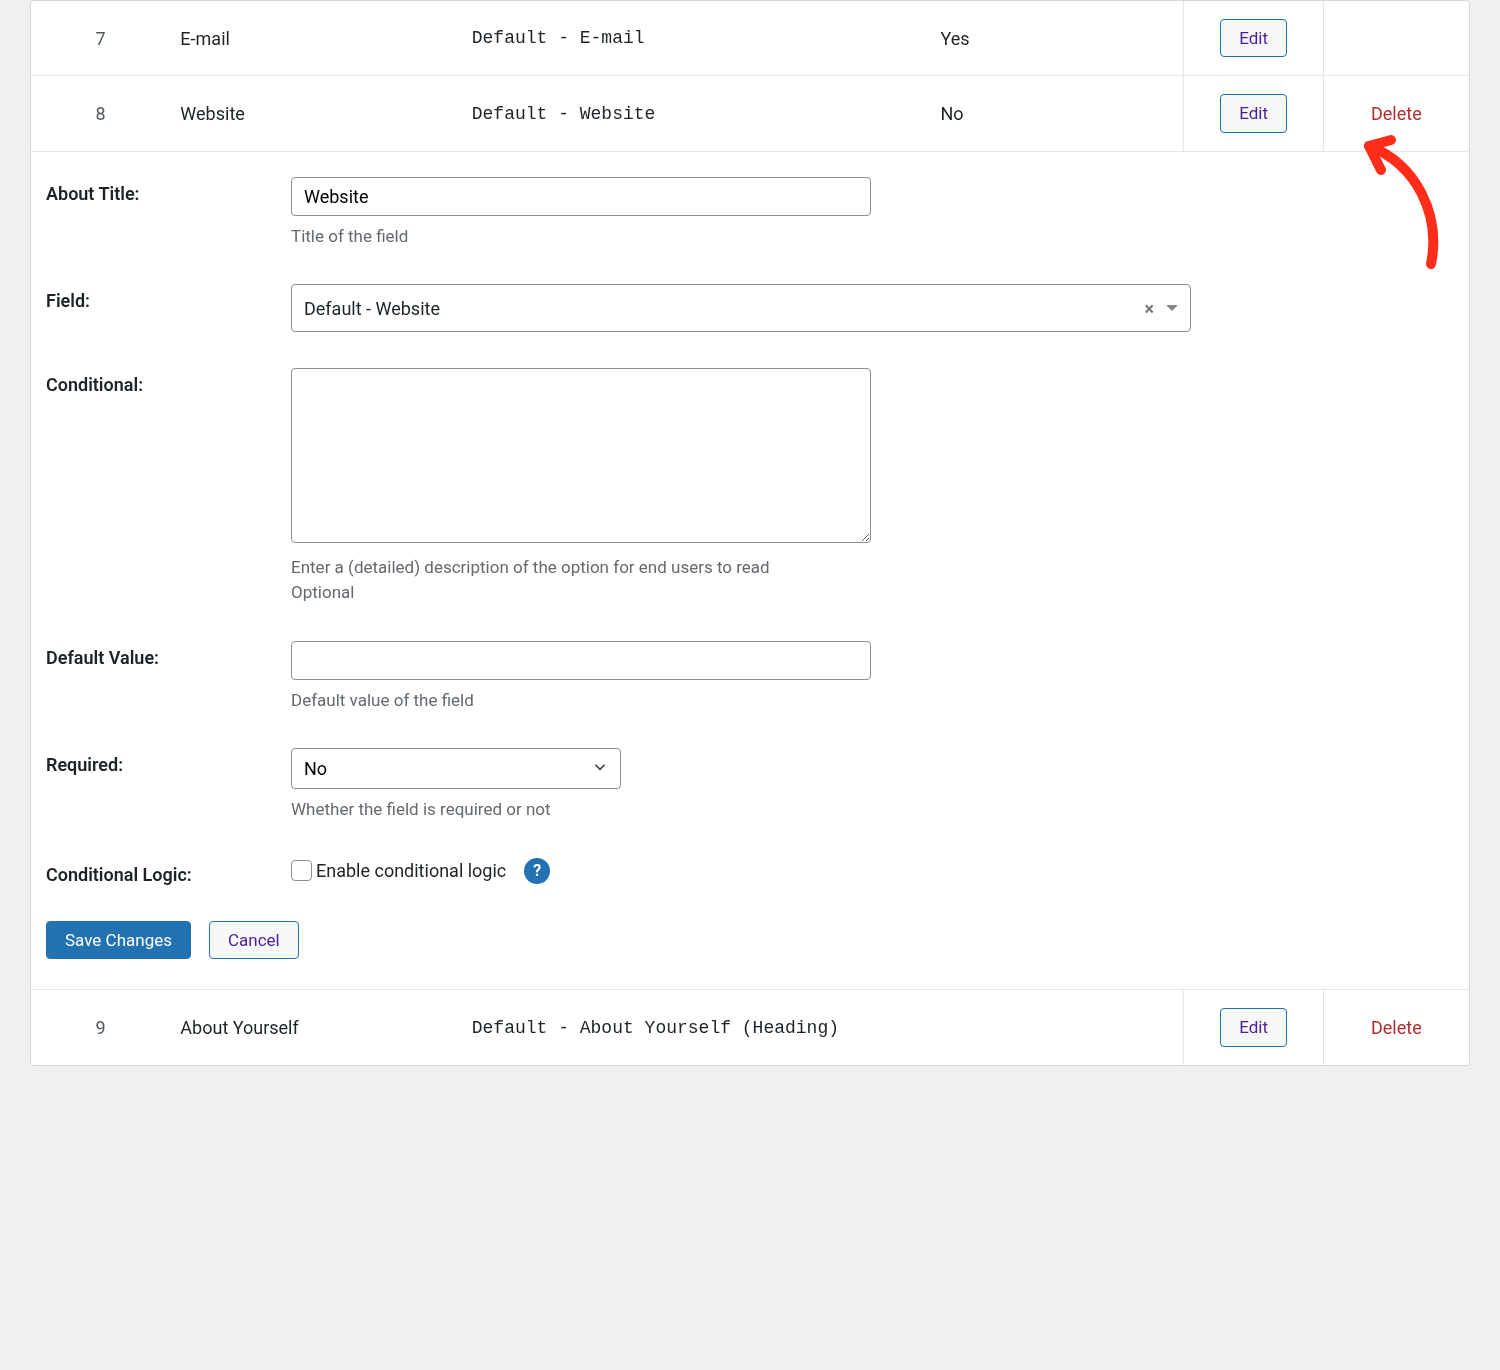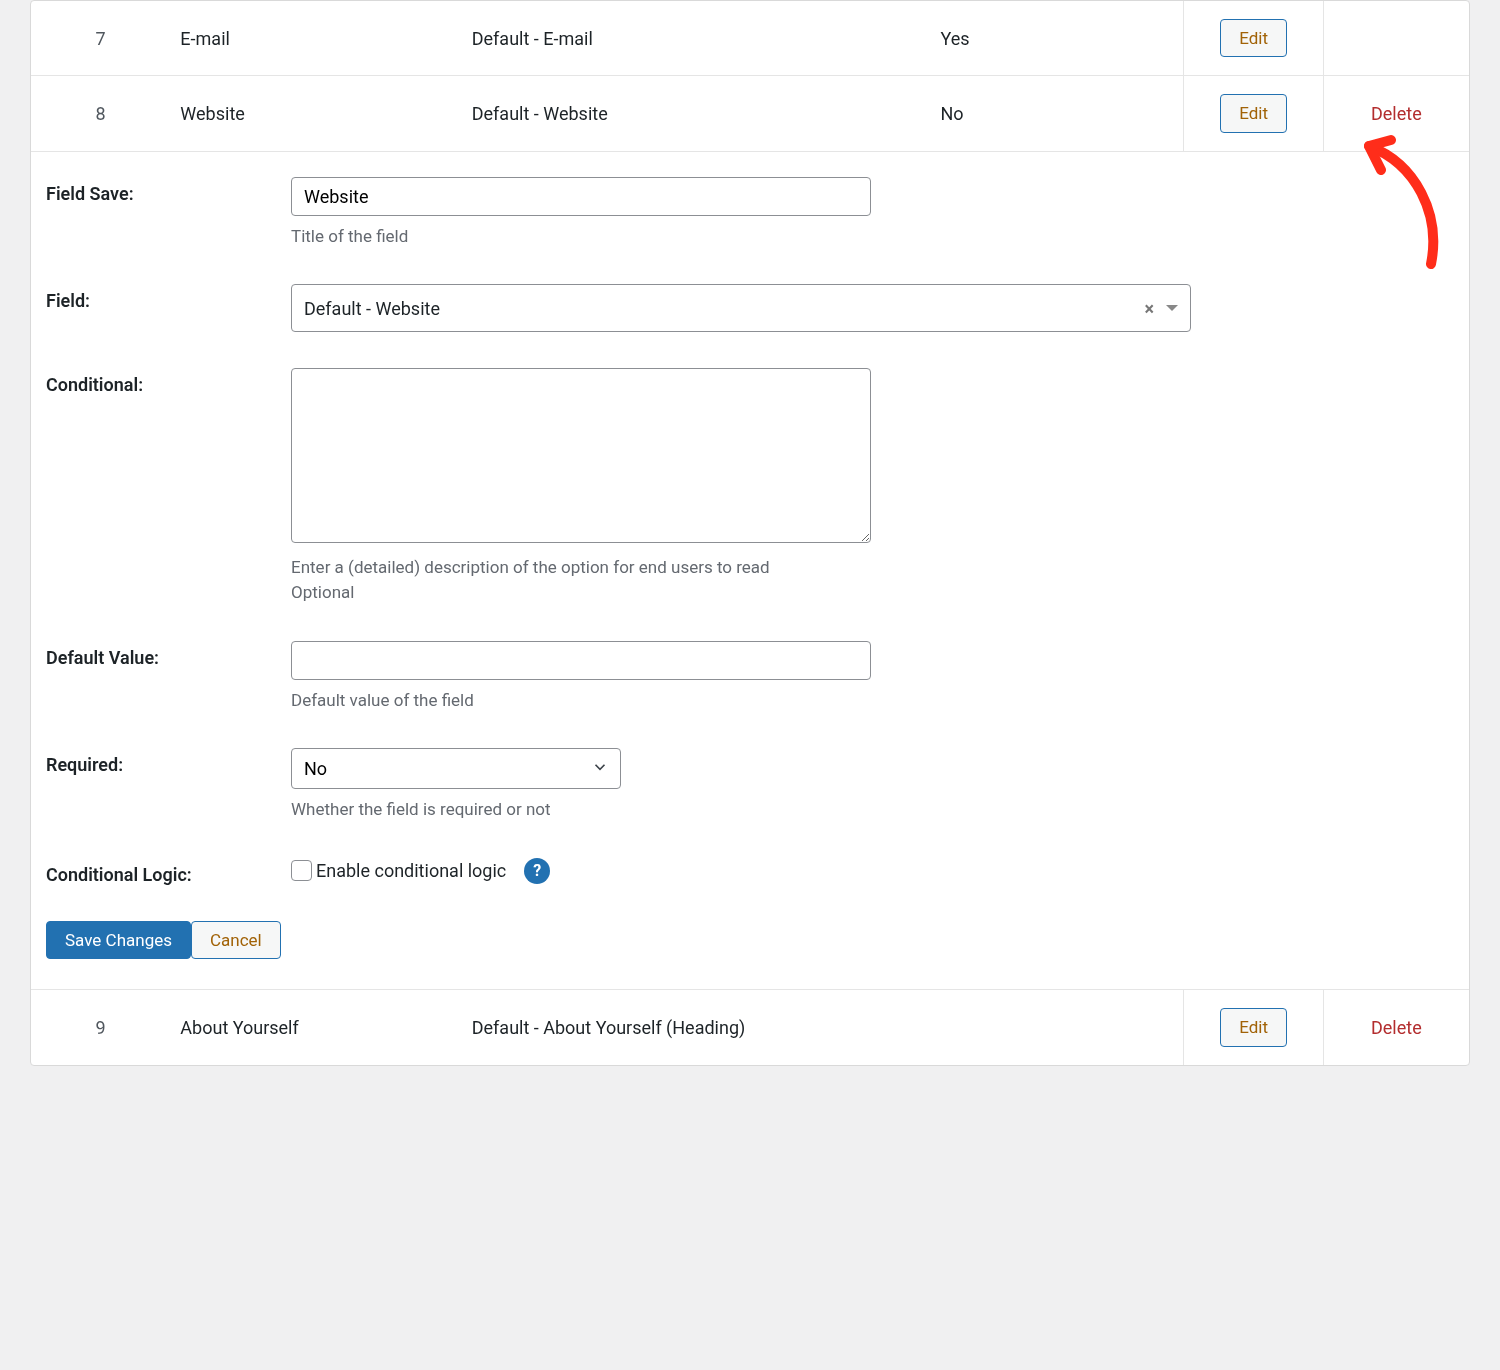--- a/index.html
+++ b/index.html
@@ -24,29 +24,29 @@
   }
   table.fields td {
     border-top: 1px solid #e5e5e5;
     padding: 18px 10px;
     vertical-align: middle;
     font-size: 18px;
   }
   table.fields tr:first-child td { border-top: none; }
   .col-idx  { width: 110px; text-align: center; color: #50575e; }
   .col-name { width: 230px; margin-top: 38px; }
-  .col-type { width: 370px; }
+  .col-type { width: 370px; font-family: Liberation Mono, monospace; }
   .col-req  { width: 200px; }
   .col-edit { width: 110px; text-align: center; border-left: 1px solid #e5e5e5; }
   .col-del  { width: 115px; text-align: center; border-left: 1px solid #e5e5e5; }
 
   .btn {
     display: inline-block;
     border: 1px solid #2271b1;
-    color: #a16207;
+    color: #4c1d95;
     background: #f6f7f7;
     border-radius: 4px;
     padding: 8px 18px;
     font-size: 17px;
     cursor: pointer;
     line-height: 1.2;
   }
   .btn.primary {
     background: #2271b1;
     color: #fff;
@@ -158,21 +158,21 @@
     color: #fff;
     font-weight: 700;
     font-size: 16px;
     display: inline-flex;
     align-items: center;
     justify-content: center;
     margin-left: 14px;
     cursor: pointer;
   }
 
-  .actions { display: flex; padding-left: 0; }
+  .actions { display: flex; gap: 18px; padding-left: 0; }
 
   .anno-arrow {
     position: absolute;
     right: 18px;
     top: -18px;
     pointer-events: none;
   }
 </style>
 </head>
 <body>
@@ -202,21 +202,21 @@
       </table>
 
     <div class="editor">
 
       <svg class="anno-arrow" width="110" height="140" viewBox="0 0 110 140">
         <path d="M90 130 C 100 80, 75 30, 28 12" stroke="#ff2d1a" stroke-width="10" fill="none" stroke-linecap="round"></path>
         <path d="M28 12 L 50 6 M28 12 L 40 36" stroke="#ff2d1a" stroke-width="10" fill="none" stroke-linecap="round"></path>
       </svg>
 
       <div class="erow">
-        <div class="elabel">Field Save:</div>
+        <div class="elabel">About Title:</div>
         <div class="efield">
           <input type="text" value="Website" style="">
           <div class="hint">Title of the field</div>
         </div>
       </div>
 
       <div class="erow">
         <div class="elabel">Field:</div>
         <div class="efield-wide">
           <div class="select2">

